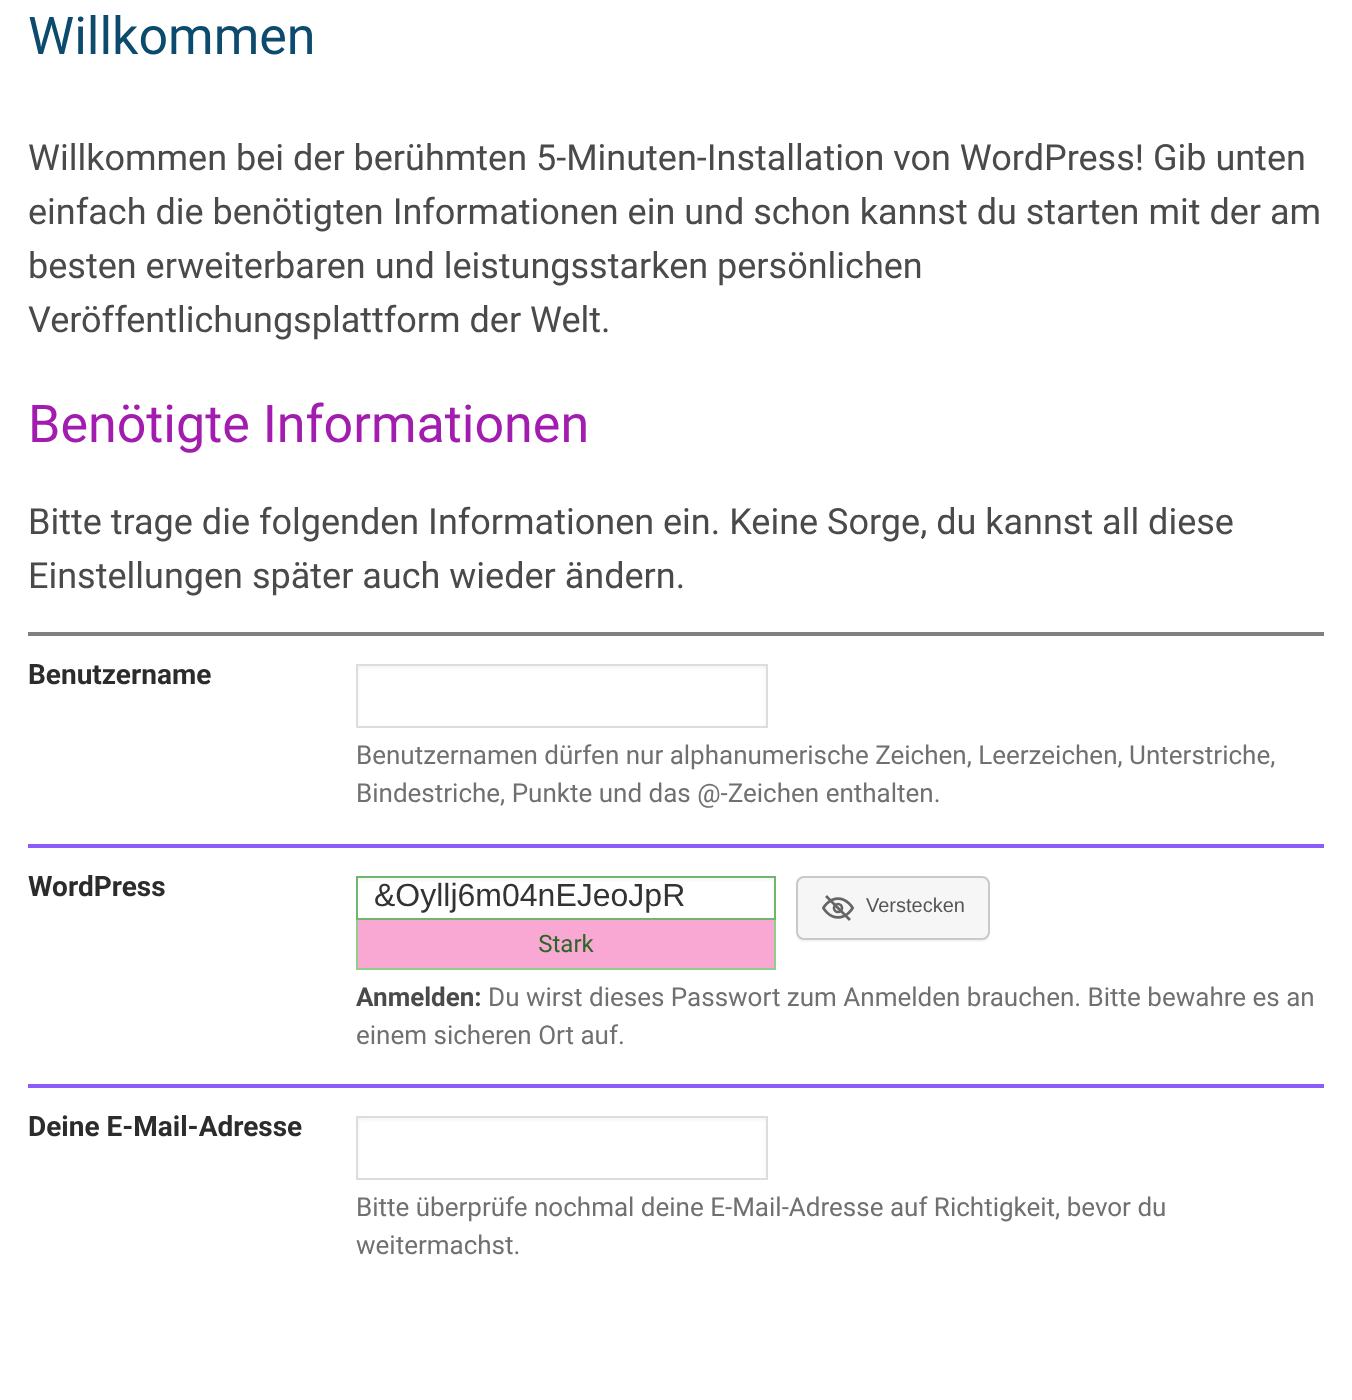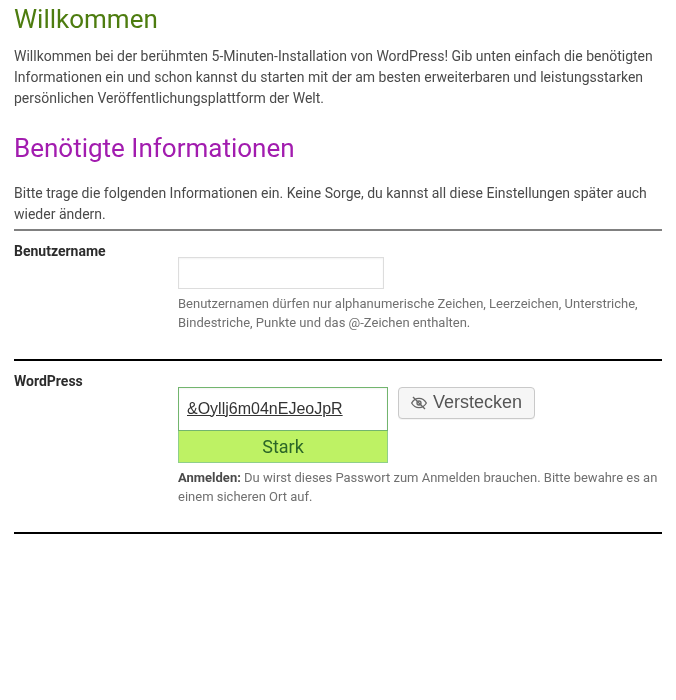--- a/index.html
+++ b/index.html
@@ -8,102 +8,101 @@
     font-family: -apple-system, BlinkMacSystemFont, "Segoe UI", Roboto, Arial, sans-serif;
     font-size: 14px;
     color: #444;
     background: #fff;
     padding: 0 14px 14px 14px;
     width: 676px;
   }
   h1 {
     font-size: 26px;
     font-weight: 400;
-    color: #4d7c0f;
-    margin: 0 0 12px 0;
+    color: #0c4a6e;
+    margin: 0 0 32px 0;
     padding-top: 4px;
   }
   h2 {
     font-size: 26px;
     font-weight: 400;
     color: #a21caf;
     margin: 24px 0 20px 0;
   }
   p.intro {
-    font-size: 14px;
+    font-size: 18px;
     color: #4a4a4a;
     line-height: 1.5;
-    margin: 4px 0;
+    margin: 14px 0;
   }
   table.form-table {
     width: 100%;
     border-collapse: collapse;
   }
   table.form-table th {
     text-align: left;
     vertical-align: top;
     width: 164px;
     font-weight: 700;
     font-size: 14px;
     color: #2c2c2c;
     padding: 12px 8px 12px 0;
   }
   table.form-table td {
-    padding: 26px 0;
+    padding: 14px 0;
     vertical-align: top;
   }
   tr.bordered-top { border-top: 2px solid #808080; }
-  tr.bordered-bottom { border-bottom: 2px solid #000000; }
+  tr.bordered-bottom { border-bottom: 2px solid #8b5cf6; }
   input[type=text], input[type=email] {
     width: 206px;
     height: 32px;
     padding: 4px 8px;
     border: 1px solid #ddd;
     box-shadow: inset 0 1px 2px rgba(0,0,0,0.05);
     font-size: 14px;
   }
   .pw-wrap {
     display: flex;
     gap: 10px;
     align-items: stretch;
   }
   .pw-input {
     display: flex;
     flex-direction: column;
     width: 210px;
   }
   .pw-input input {
     width: 100%;
-    height: 44px;
+    height: 22px;
     padding: 4px 8px;
     border: 1px solid #72b56e;
     font-size: 16px;
     color: #333;
-    text-decoration: underline;
   }
   .pw-strength {
-    background: #bef264;
+    background: #f9a8d4;
     border: 1px solid #8fcf8b;
     border-top: none;
     text-align: center;
     padding: 5px 0;
-    font-size: 18px;
+    font-size: 12px;
     color: #2b6627;
   }
   .btn {
     display: inline-flex;
     align-items: center;
     gap: 6px;
     height: 32px;
     padding: 0 12px;
     background: #f6f6f6;
     border: 1px solid #c9c9c9;
     border-radius: 4px;
     box-shadow: 0 1px 0 rgba(0,0,0,0.04);
-    font-size: 18px;
+    font-size: 10px;
     color: #555;
     cursor: pointer;
   }
   .desc {
     font-size: 13px;
     color: #707070;
     margin-top: 6px;
     line-height: 1.45;
   }
   .desc strong { color: #4a4a4a; }
@@ -151,15 +150,22 @@
           </svg>
           <span>Verstecken</span>
         </button>
       </div>
       <div class="desc">
         <strong>Anmelden:</strong><span> Du wirst dieses Passwort zum Anmelden brauchen. Bitte bewahre es an einem sicheren Ort auf.</span>
       </div>
     </td>
   </tr>
 
+  <tr>
+    <th>Deine E-Mail-Adresse</th>
+    <td>
+      <input type="email" value="" style="">
+      <div class="desc">Bitte überprüfe nochmal deine E-Mail-Adresse auf Richtigkeit, bevor du weitermachst.</div>
+    </td>
+  </tr>
 
 </tbody>
   </table>
 
 </body></html>

